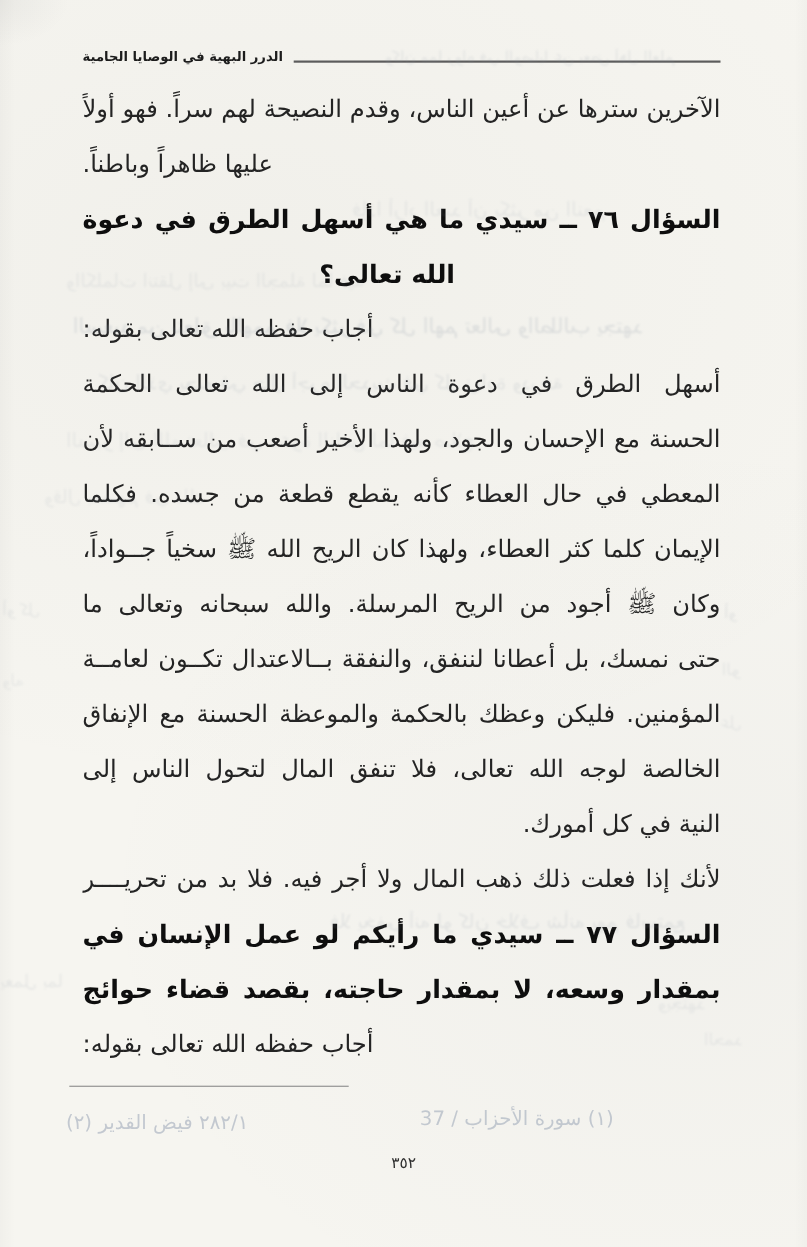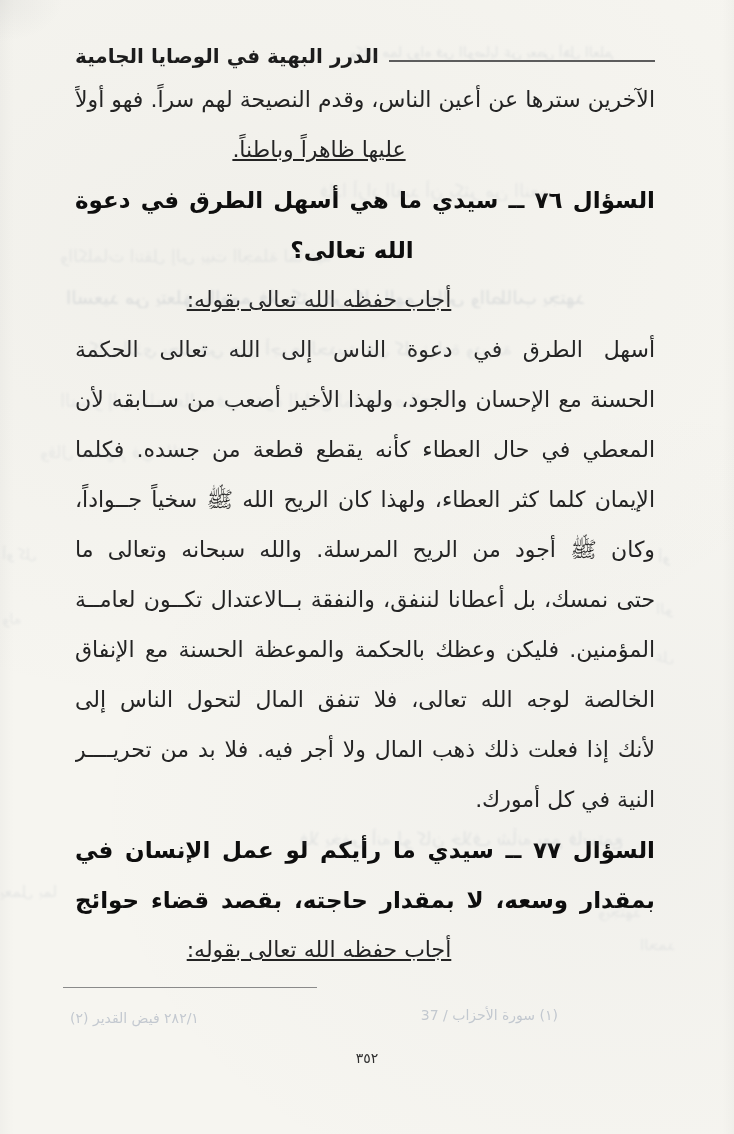--- a/index.html
+++ b/index.html
@@ -19,44 +19,44 @@
       linear-gradient(270deg, rgba(0,0,0,.02), transparent 12px),
       #f6f5f0;
   }
   
   .header{
     position:absolute;top:44px;left:75px;right:79px;
     display:flex;align-items:center;gap:10px;
   }
   .header-rule{flex:1;height:2px;background:#5c5c5c;margin-top:10px;}
   .header-title{
-    font-size:20px;font-weight:bold;color:#1c1c1c;
+    font-size:12px;font-weight:bold;color:#1c1c1c;
     white-space:nowrap;letter-spacing:0;
   }
   
   .body-text{
     position:absolute;top:75px;right:79px;left:75px;
   }
   .line{
     height:50px;line-height:50px;font-size:22px;
     white-space:normal;overflow:hidden;
   }
   .just{text-align:justify;text-align-last:justify;}
   .right{text-align:right;}
-  .indent{text-align:center;padding-right:92px;text-decoration:underline;}
+  .indent{text-align:left;padding-right:92px;}
   .indent-sm{text-align:center;padding-right:26px;}
   .q{font-weight:bold;font-size:23px;color:#0e0e0e;}
   
   .fn-rule{
     position:absolute;top:987px;left:63px;width:254px;height:1px;
     background:#8a8a8a;
   }
   .fn{
-    position:absolute;font-size:14px;color:#9aa5b6;opacity:.55;
-    filter:blur(.4px);white-space:nowrap;margin-left:10px;
+    position:absolute;font-size:18px;color:#9aa5b6;opacity:.55;
+    filter:blur(.4px);white-space:nowrap;
   }
   .fn-right{top:1007px;right:176px;}
   .fn-left{top:1010px;left:60px;}
   
   .pageno{
     position:absolute;top:1050px;left:0;width:100%;
     text-align:center;font-size:14px;color:#2e2e2e;letter-spacing:3px;
   }
   
   .bt{
@@ -97,22 +97,22 @@
     <div class="line indent-sm q">الله تعالى؟</div>
     <div class="line indent">أجاب حفظه الله تعالى بقوله:</div>
     <div class="line just">أسهل الطرق في دعوة الناس إلى الله تعالى الحكمة والموعظــة</div>
     <div class="line just">الحسنة مع الإحسان والجود، ولهذا الأخير أصعب من ســابقه لأن</div>
     <div class="line just">المعطي في حال العطاء كأنه يقطع قطعة من جسده. فكلما عظــم</div>
     <div class="line just">الإيمان كلما كثر العطاء، ولهذا كان الريح الله ﷺ سخياً جــواداً،</div>
     <div class="line just">وكان ﷺ أجود من الريح المرسلة. والله سبحانه وتعالى ما أعطانــا</div>
     <div class="line just">حتى نمسك، بل أعطانا لننفق، والنفقة بــالاعتدال تكــون لعامــة</div>
     <div class="line just">المؤمنين. فليكن وعظك بالحكمة والموعظة الحسنة مع الإنفاق بالنية</div>
     <div class="line just">الخالصة لوجه الله تعالى، فلا تنفق المال لتحول الناس إلى شــخصك</div>
+    <div class="line right">النية في كل أمورك.</div>
     <div class="line just">لأنك إذا فعلت ذلك ذهب المال ولا أجر فيه. فلا بد من تحريــــر</div>
-    <div class="line right">النية في كل أمورك.</div>
     <div class="line just q">السؤال ٧٧ ــ سيدي ما رأيكم لو عمل الإنسان في الدنيا</div>
     <div class="line just q">بمقدار وسعه، لا بمقدار حاجته، بقصد قضاء حوائج الناس؟</div>
     <div class="line indent">أجاب حفظه الله تعالى بقوله:</div>
   </div>
 
   <div class="fn-rule"></div>
   <div class="fn fn-right">(١) سورة الأحزاب / 37</div>
   <div class="fn fn-left">٢٨٢/١ فيض القدير (٢)</div>
 
   <div class="pageno">٣٥٢</div>

